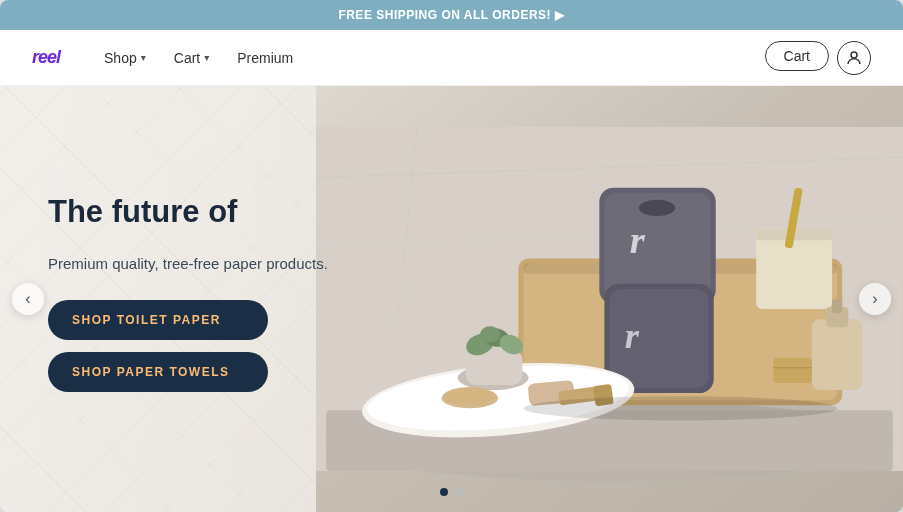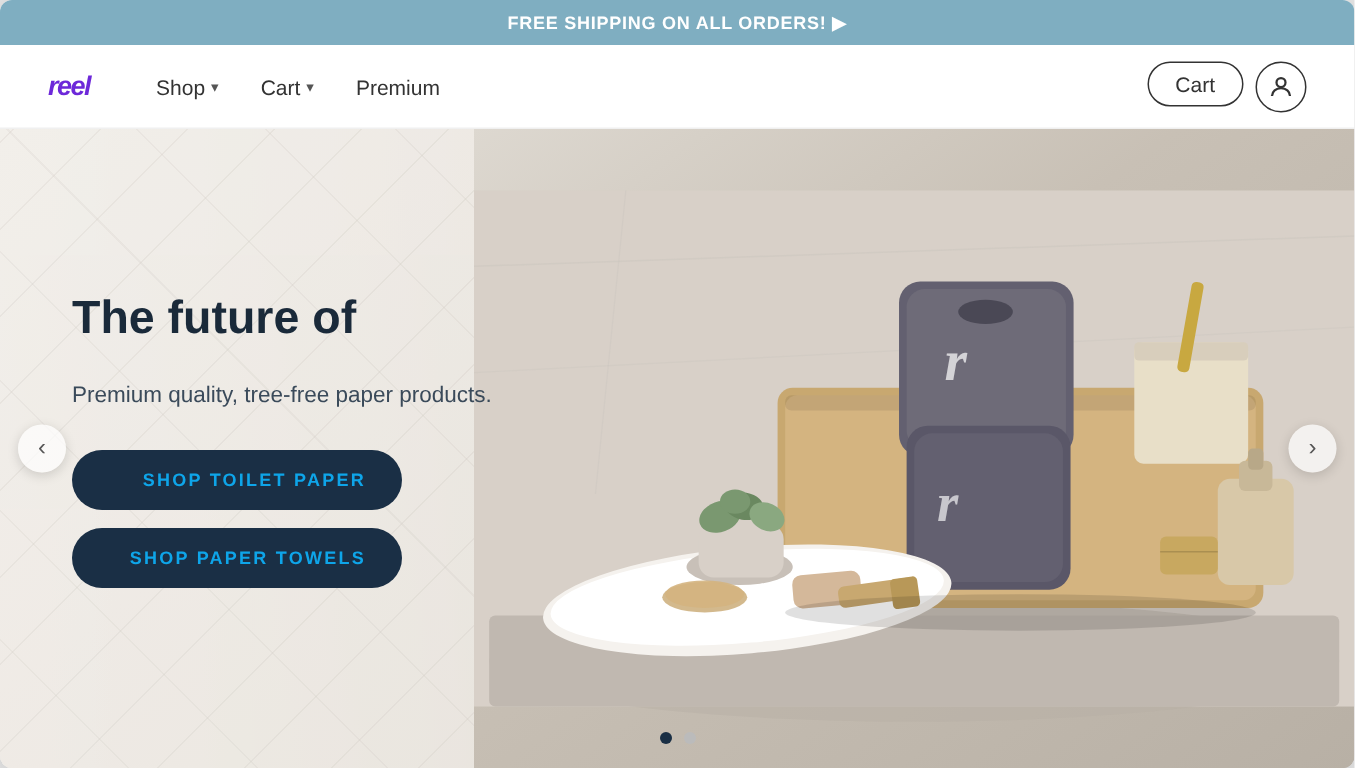--- a/index.html
+++ b/index.html
@@ -181,30 +181,30 @@
       color: #3a4a5a;
       margin-bottom: 28px;
       font-weight: 400;
       margin-top: 25px;
     }
     .cta-btn {
       display: block;
       width: 220px;
       padding: 13px 24px;
       background: #1a2f45;
-      color: #0ea5e9;
+      color: #fdba74;
       border: none;
       border-radius: 30px;
       font-size: 12px;
       font-weight: 700;
       letter-spacing: 1.5px;
       text-transform: uppercase;
       cursor: pointer;
       margin-bottom: 12px;
-      text-align: right;
+      text-align: left;
     }
 
     
     .hero-dots {
       position: absolute;
       bottom: 16px;
       left: 50%;
       transform: translateX(-50%);
       display: flex;
       gap: 8px;

